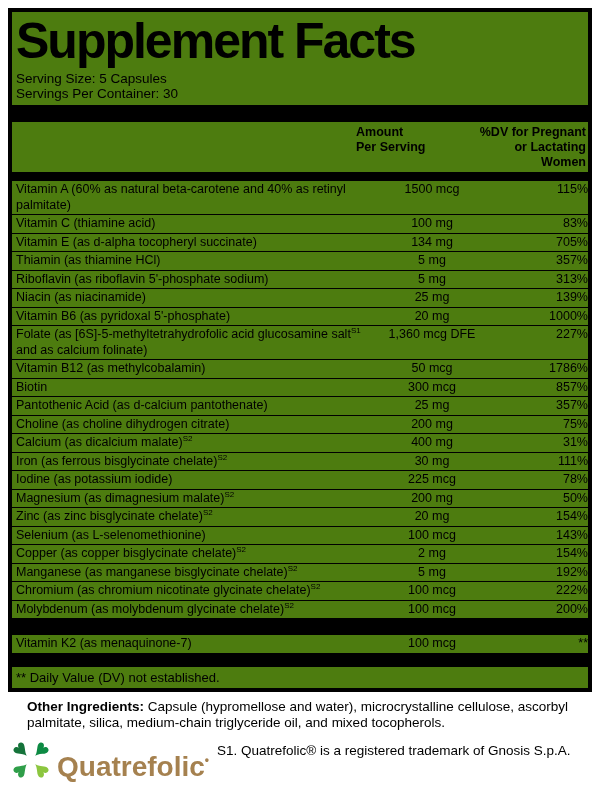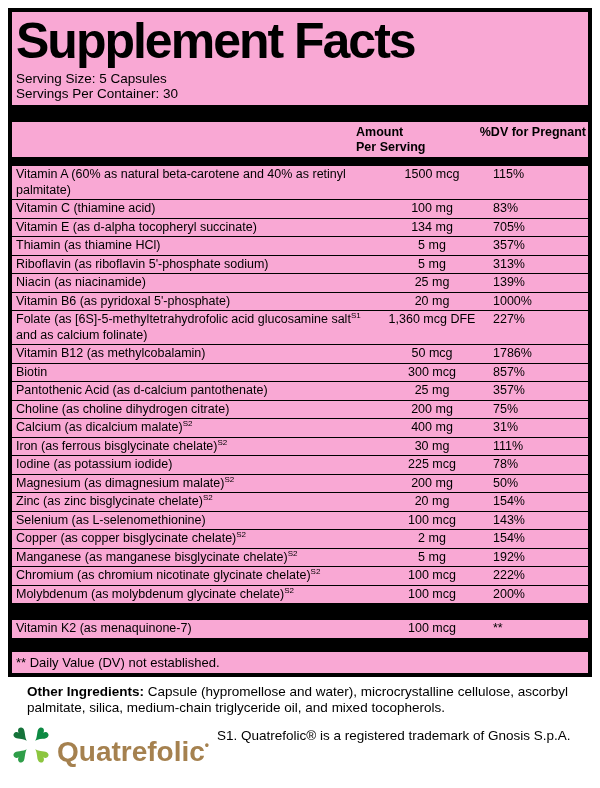--- a/index.html
+++ b/index.html
@@ -1,20 +1,20 @@
 <!DOCTYPE html>
 <html><head>
 <meta charset="utf-8">
 <style>
   * { box-sizing: border-box; margin: 0; padding: 0; }
   html, body { width: 600px; background: #fff; color: #000;
     font-family: "Liberation Sans", sans-serif; }
   body { padding: 8px; width: 600px; height: 788px; overflow: hidden; }
 
-  .label-box { width: 584px; border: 4px solid #000; background: #f9a8d4; }
+  .label-box { width: 584px; border: 4px solid #000; background: #4d7c0f; }
 
   .sf-title { font-size: 50px; font-weight: 900; line-height: 1.02;
     letter-spacing: -2px; white-space: nowrap; padding: 4px 2px 0 4px; }
 
   .serving-info { font-size: 13.5px; line-height: 15px; padding: 4px 0 4px 4px; }
 
   .bar { background: #000; width: 100%; }
   .bar-thick { height: 17px; }
   .bar-medium { height: 14px; }
   .bar-thin { height: 9px; }
@@ -22,21 +22,21 @@
   .col-headers { display: flex; justify-content: flex-end; font-weight: bold;
     font-size: 12.5px; line-height: 15px; padding: 3px 0 2px 0; }
   .amount-head { width: 118px; text-align: left; }
   .dv-head { width: 114px; text-align: right; padding-right: 2px; }
 
   .row { display: flex; align-items: flex-start; font-size: 12.5px;
     line-height: 15.5px; padding: 1px 0 1px 0; border-top: 1px solid #000; }
   .rows .row:first-child { border-top: none; }
   .row .name { flex: 1; padding-left: 4px; }
   .row .amount { width: 122px; text-align: center; white-space: nowrap; }
-  .row .dv { width: 95px; text-align: left; white-space: nowrap; }
+  .row .dv { width: 95px; text-align: right; white-space: nowrap; }
   .row sup { font-size: 8px; vertical-align: super; line-height: 0; }
   .k2-holder .row { border-top: none; }
 
   .dv-footnote { font-size: 13px; line-height: 15px; padding: 3px 0 3px 4px; }
 
   .other-ingredients { font-size: 13.5px; line-height: 16px; margin-top: 7px; margin-left: 19px; }
   .other-ingredients b { font-weight: bold; }
 
   .logo-row { display: flex; align-items: flex-start; margin-top: 7px; }
   .clover { position: relative; width: 47px; height: 47px; flex: 0 0 47px; }
@@ -65,20 +65,21 @@
 
   <div class="bar bar-thick"></div>
 
   <div class="col-headers">
     <div class="amount-head">
       <div>Amount</div>
       <div>Per Serving</div>
     </div>
     <div class="dv-head">
       <div>%DV for Pregnant</div>
+      <div>or Lactating Women</div>
     </div>
   </div>
 
   <div class="bar bar-thin"></div>
 
   <div class="rows">
       <div class="row">
         <div class="name"><span>Vitamin A (60% as natural beta-carotene and 40% as retinyl palmitate)</span></div>
         <div class="amount">1500 mcg</div>
         <div class="dv">115%</div>

